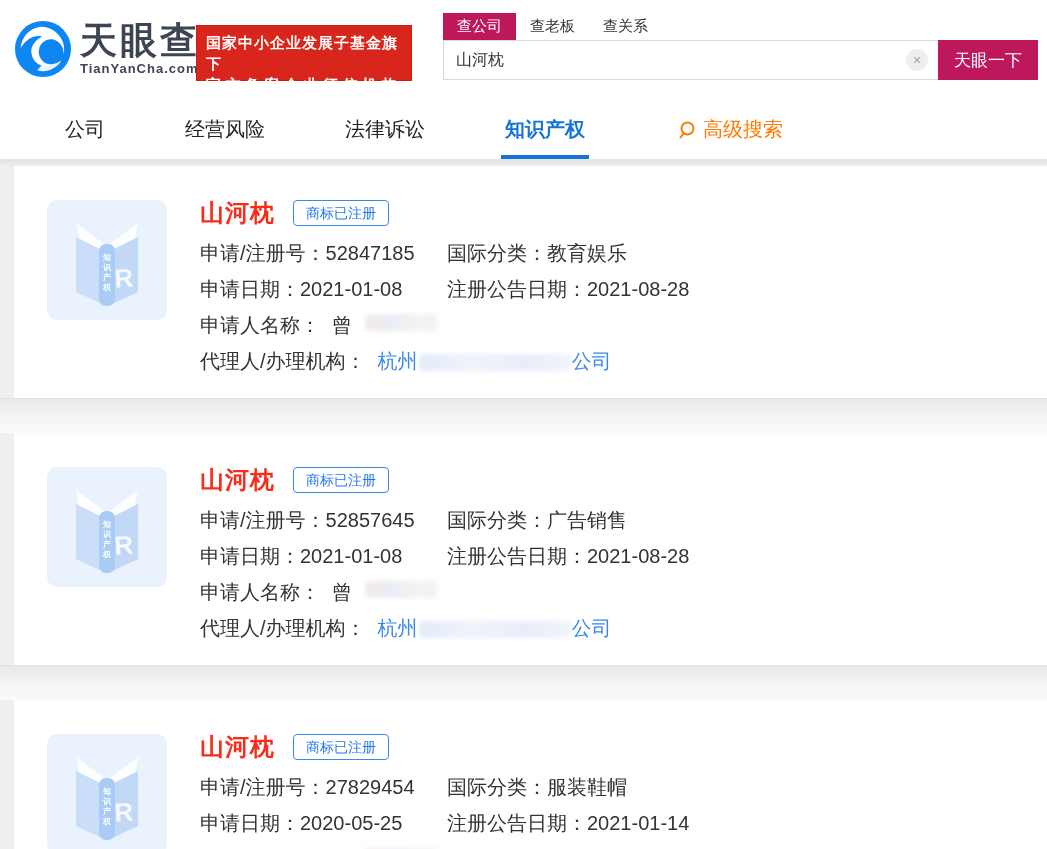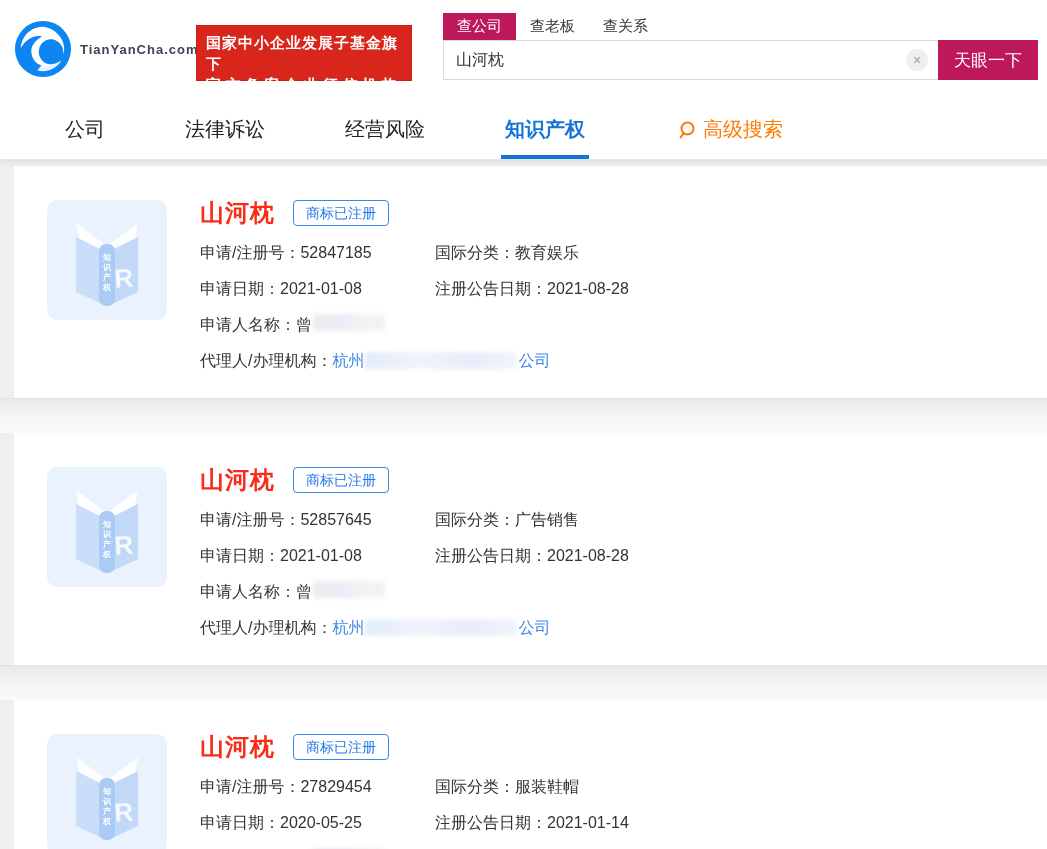--- a/index.html
+++ b/index.html
@@ -39,39 +39,40 @@
 
   
   .results { margin-left:14px; }
   .card { background:#fff; display:flex; padding:30px 0 26px 33px; }
   .card-gap { height:35px; margin-left:-14px; border-top:1px solid #e2e2e2; background:linear-gradient(180deg,#e9e9e9 0%,#f5f5f5 55%,#fafafa 100%); }
   .card-icon { width:120px; height:120px; border-radius:10px; background:#e9f2fd; flex:0 0 auto; margin-top:4px; }
   .card-body { margin-left:33px; padding-top:2px; }
   .card-head { display:flex; align-items:center; height:30px; }
   .tm-title { font-size:24px; font-weight:700; color:#fa2c19; letter-spacing:1px; cursor:pointer; }
   .tm-badge { margin-left:18px; border:1px solid #3a87e8; color:#2478e8; border-radius:4px; font-size:14px; padding:4px 12px; line-height:16px; }
-  .row { display:flex; margin-top:14px; font-size:16px; line-height:22px; color:#333; }
+  .row { display:flex; margin-top:14px; font-size:20px; line-height:22px; color:#333;gap:12px; }
   .cell-l { width:235px; }
   .label { color:#333; }
   .agent-link { color:#3a87e8; text-decoration:none; cursor:pointer; }
   .redact { display:inline-block; height:17px; border-radius:2px; vertical-align:-3px; margin:0 1px; filter:blur(2px); }
   .redact-a { width:72px; background:linear-gradient(90deg,#f4eaec 0%,#e9edf6 40%,#f6f3ef 75%,#eef2f8 100%); }
   .redact-b { width:152px; background:linear-gradient(90deg,#e3ecfa 0%,#eff3fb 35%,#e7edf9 70%,#f0f4fb 100%); }
 </style>
 </head>
 <body>
 
 <div class="header">
   <div class="logo">
     <svg class="logo-swirl" viewBox="0 0 60 60">
       <circle cx="30" cy="30" r="29" fill="#0e86f2"></circle>
       <path fill="#fff" d="M30,7 C17,7 8,17 7,29 C12,20 21,15 29,17 C22,21 17,27 18,34 C19,44 28,50 38,47 C30,45 24,38 26,30 C27,24 33,19 40,20 C48,22 52,29 51,36 C55,24 46,9 30,7 Z"></path>
       <path fill="#fff" opacity="0.9" d="M24,52 C33,55 44,51 49,42 C43,46 36,47 31,44 Z"></path>
     </svg>
     <div class="logo-text">
+      <div class="logo-title">天眼查</div>
       <div class="logo-sub">TianYanCha.com</div>
     </div>
   </div>
 
   <div class="gov-badge">
     <div class="l1">国家中小企业发展子基金旗下</div>
     <div class="l2">官方备案企业征信机构</div>
   </div>
 
   <div class="search-area">
@@ -85,22 +86,22 @@
         <input class="search-input" type="text" value="山河枕" style="">
         <div class="clear-btn">×</div>
       </div>
       <button class="search-btn">天眼一下</button>
     </div>
   </div>
 </div>
 
 <div class="nav">
   <div class="nav-tab">公司</div>
+  <div class="nav-tab">经营风险</div>
   <div class="nav-tab">法律诉讼</div>
-  <div class="nav-tab">经营风险</div>
   <div class="nav-tab active">知识产权</div>
   <div class="adv-search">
     <svg width="20" height="20" viewBox="0 0 20 20">
       <circle cx="10.5" cy="8.5" r="6" fill="none" stroke="#ff7a00" stroke-width="2"></circle>
       <line x1="6.5" y1="13.5" x2="3.5" y2="17.5" stroke="#ff7a00" stroke-width="2" stroke-linecap="round"></line>
     </svg>
     <span>高级搜索</span>
   </div>
 </div>
 <div class="nav-gap"></div>

